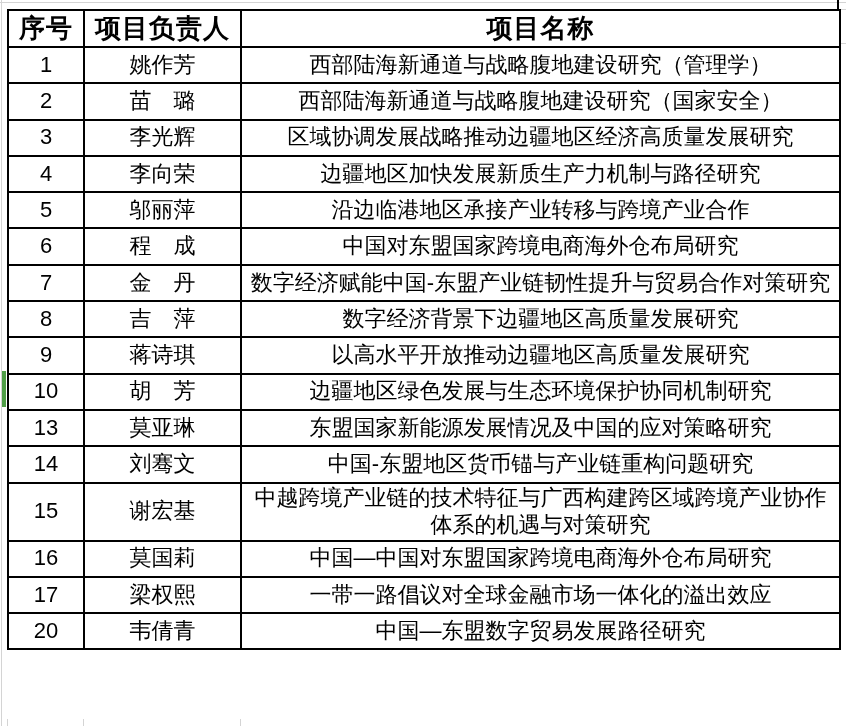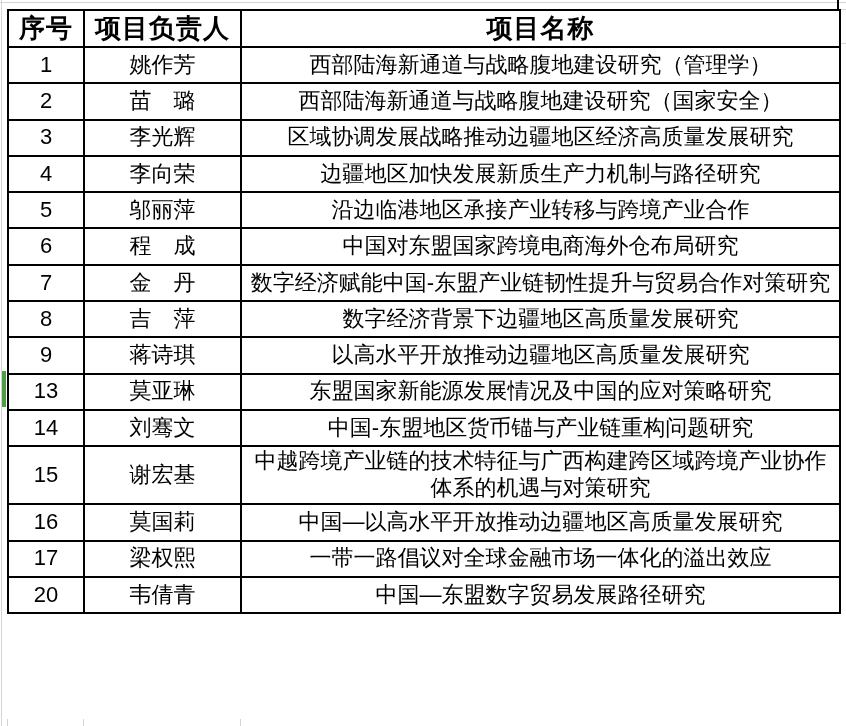--- a/index.html
+++ b/index.html
@@ -104,39 +104,44 @@
         <td class="cell-serial">8</td>
         <td class="cell-leader">吉　萍</td>
         <td class="cell-project">数字经济背景下边疆地区高质量发展研究</td>
       </tr>
       <tr>
         <td class="cell-serial">9</td>
         <td class="cell-leader">蒋诗琪</td>
         <td class="cell-project">以高水平开放推动边疆地区高质量发展研究</td>
       </tr>
       <tr>
+        <td class="cell-serial">10</td>
+        <td class="cell-leader">胡　芳</td>
+        <td class="cell-project">边疆地区绿色发展与生态环境保护协同机制研究</td>
+      </tr>
+      <tr>
         <td class="cell-serial">13</td>
         <td class="cell-leader">莫亚琳</td>
         <td class="cell-project">东盟国家新能源发展情况及中国的应对策略研究</td>
       </tr>
       <tr>
         <td class="cell-serial">14</td>
         <td class="cell-leader">刘骞文</td>
         <td class="cell-project">中国-东盟地区货币锚与产业链重构问题研究</td>
       </tr>
       <tr class="tall">
         <td class="cell-serial">15</td>
         <td class="cell-leader">谢宏基</td>
         <td class="cell-project">中越跨境产业链的技术特征与广西构建跨区域跨境产业协作
 体系的机遇与对策研究</td>
       </tr>
       <tr>
         <td class="cell-serial">16</td>
         <td class="cell-leader">莫国莉</td>
-        <td class="cell-project">中国—以高水平开放推动边疆地区高质量发展研究</td>
+        <td class="cell-project">中国—中国对东盟国家跨境电商海外仓布局研究</td>
       </tr>
       <tr>
         <td class="cell-serial">17</td>
         <td class="cell-leader">梁权熙</td>
         <td class="cell-project">一带一路倡议对全球金融市场一体化的溢出效应</td>
       </tr>
       <tr>
         <td class="cell-serial">20</td>
         <td class="cell-leader">韦倩青</td>
         <td class="cell-project">中国—东盟数字贸易发展路径研究</td>

